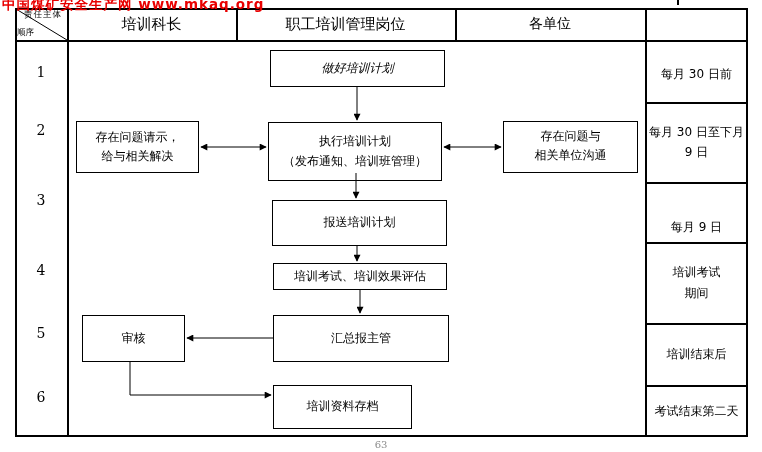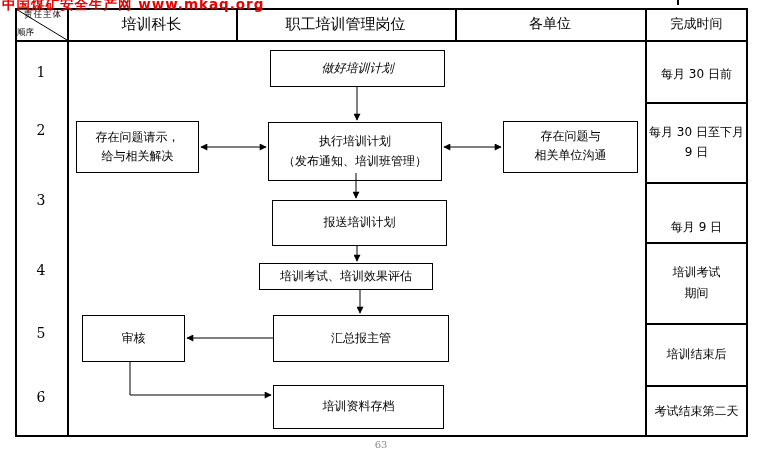--- a/index.html
+++ b/index.html
@@ -47,24 +47,24 @@
   .t4{top:242px;height:81px;} .t5{top:323px;height:62px;} .t6{top:385px;height:52px;}
   
   .fbox{position:absolute;border:1px solid #000;background:#fff;box-sizing:border-box;
         display:flex;align-items:center;justify-content:center;text-align:center;
         font-size:12px;line-height:1.6;white-space:pre-line;z-index:2;}
   .b-plan{left:270px;top:50px;width:175px;height:37px;font-style:italic;}
   .b-issue-request{left:76px;top:121px;width:123px;height:52px;}
   .b-execute{left:268px;top:122px;width:174px;height:59px;}
   .b-issue-comm{left:503px;top:121px;width:135px;height:52px;font-family:Liberation Mono, monospace;}
   .b-submit{left:272px;top:200px;width:175px;height:46px;}
-  .b-evaluate{left:259px;top:263px;width:174px;height:27px;}
+  .b-evaluate{left:273px;top:263px;width:174px;height:27px;}
   .b-audit{left:82px;top:315px;width:103px;height:47px;}
   .b-summary{left:273px;top:315px;width:176px;height:47px;}
-  .b-archive{left:273px;top:385px;width:171px;height:44px;}
+  .b-archive{left:273px;top:385px;width:139px;height:44px;}
   
   .arrows{position:absolute;left:0;top:0;z-index:3;pointer-events:none;}
   
   .pagenum{position:absolute;left:0;top:439px;width:762px;text-align:center;
            font-family:"DejaVu Serif",serif;font-size:10px;color:#8a8a8a;}
 </style>
 </head>
 <body>
 
 <div class="canvas">
@@ -88,21 +88,20 @@
     <svg width="52" height="32">
       <line x1="1" y1="1" x2="52" y2="32" stroke="#000" stroke-width="1"></line>
     </svg>
     <span class="corner-top">责任主体</span>
     <span class="corner-bottom">顺序</span>
   </div>
 
   <div class="hcell h-chief">培训科长</div>
   <div class="hcell h-manager">职工培训管理岗位</div>
   <div class="hcell h-units">各单位</div>
-  <div class="hcell h-time">完成时间</div>
 
   <div class="seq seq1">1</div>
   <div class="seq seq2">2</div>
   <div class="seq seq3">3</div>
   <div class="seq seq4">4</div>
   <div class="seq seq5">5</div>
   <div class="seq seq6">6</div>
 
   <div class="tcell t1">每月 30 日前</div>
   <div class="tcell t2">每月 30 日至下月

